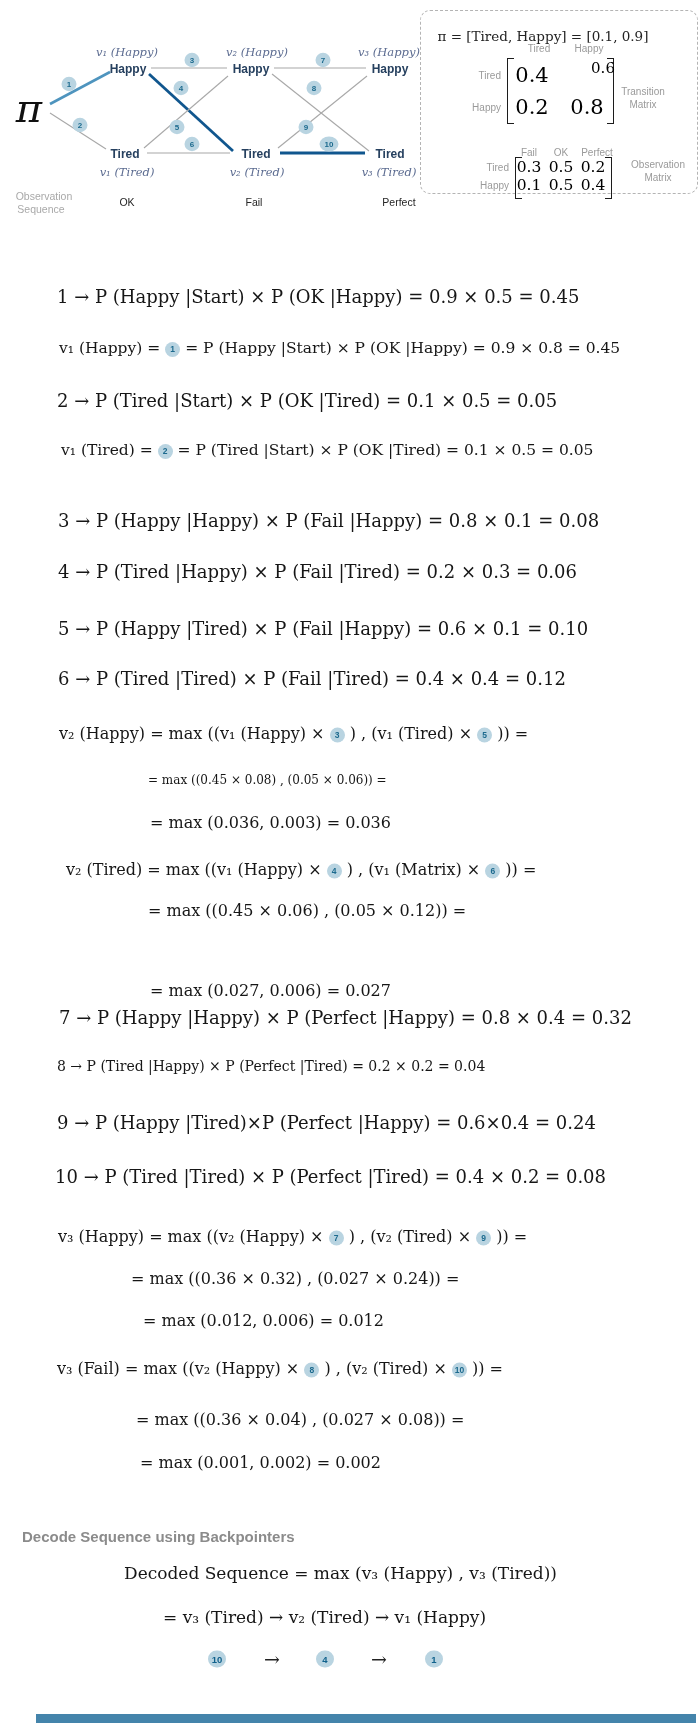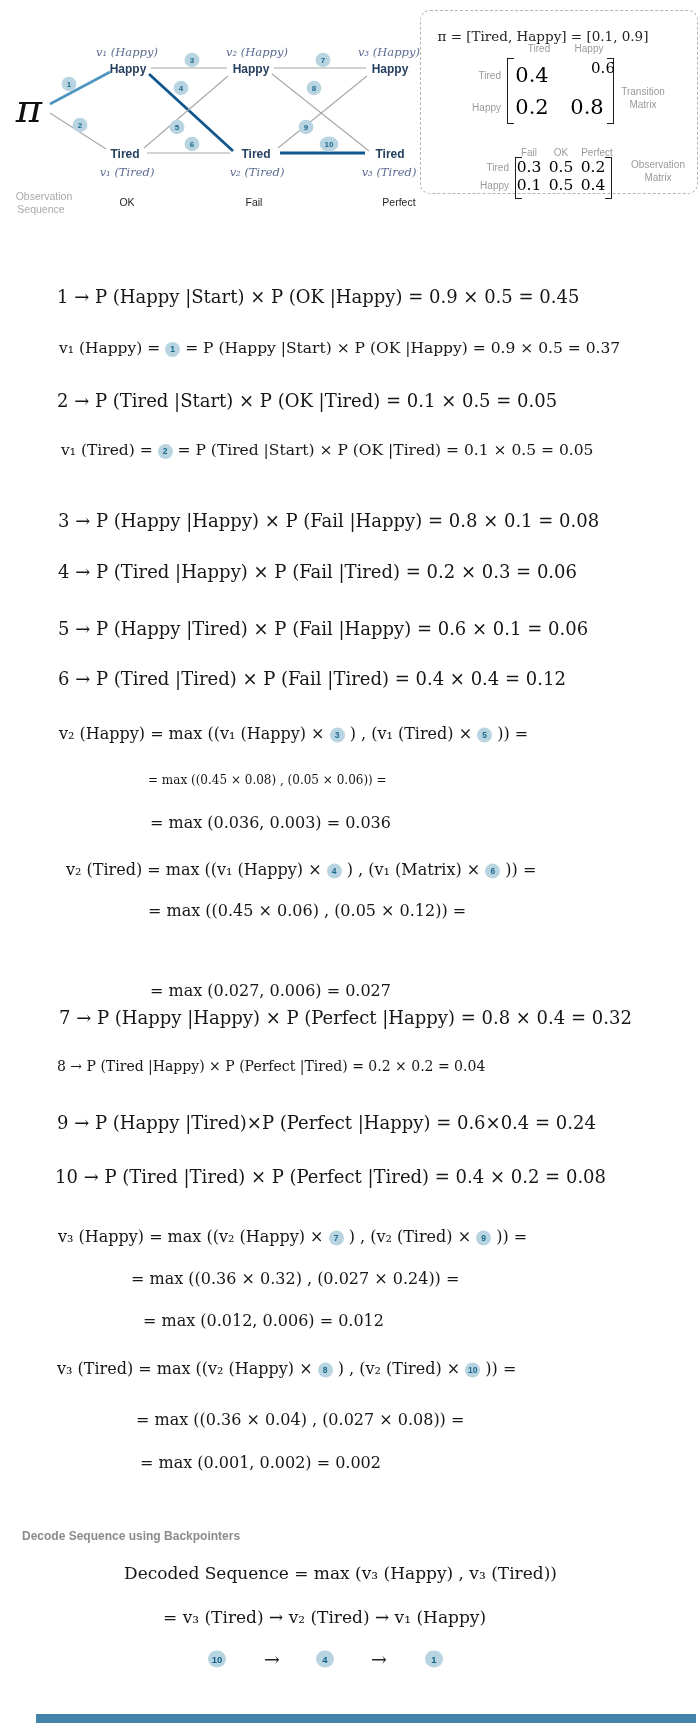--- a/index.html
+++ b/index.html
@@ -16,21 +16,21 @@
   .brk{position:absolute;width:7px;box-sizing:border-box;}
   .brk.l{border-left:1.6px solid #1c1c1c;border-top:1.6px solid #1c1c1c;border-bottom:1.6px solid #1c1c1c;}
   .brk.r{border-right:1.6px solid #1c1c1c;border-top:1.6px solid #1c1c1c;border-bottom:1.6px solid #1c1c1c;}
   
   .eq{position:absolute;transform:translateY(-50%);white-space:nowrap;
       font-family:"DejaVu Serif",serif;color:#161616;}
   .ibadge{display:inline-block;min-width:15px;height:15px;border-radius:9px;background:#b9d4e1;
           color:#1c6a8e;font-family:"Liberation Sans",sans-serif;font-size:8.5px;font-weight:bold;
           text-align:center;line-height:15px;vertical-align:1px;padding:0 1px;box-sizing:border-box;}
   .decode-header{position:absolute;left:22px;top:1536px;transform:translateY(-50%);
-                 font-size:12px;font-weight:bold;color:#8b8b8b;}
+                 font-size:15px;font-weight:bold;color:#8b8b8b;}
   .seq-badge{position:absolute;transform:translate(-50%,-50%);width:18px;height:17px;border-radius:9px;
              background:#b9d4e1;color:#10618c;font-size:9.5px;font-weight:bold;text-align:center;
              line-height:17px;font-family:"Liberation Sans",sans-serif;}
   .seq-arrow{position:absolute;transform:translate(-50%,-50%);font-family:"DejaVu Serif",serif;
              font-size:19px;color:#222;}
   .bottom-bar{position:absolute;left:36px;top:1714px;width:660px;height:9px;background:#4484ab;}
 </style>
 </head>
 <body>
 
@@ -141,41 +141,41 @@
     <span class="abs mval" style="left:172px;top:156px;font-size:15.5px;">0.2</span>
     <span class="abs mval" style="left:108px;top:174px;font-size:15.5px;">0.1</span>
     <span class="abs mval" style="left:140px;top:174px;font-size:15.5px;">0.5</span>
     <span class="abs mval" style="left:172px;top:174px;font-size:15.5px;">0.4</span>
     <span class="abs mgray" style="left:237px;top:153px;">Observation</span>
     <span class="abs mgray" style="left:237px;top:166px;">Matrix</span>
   </div>
 
   <div id="equations">
       <div class="eq" style="left: 57px; top: 296px; font-size: 18px;"><span>1 → P (Happy |Start) × P (OK |Happy) = 0.9 × 0.5 = 0.45</span></div>
-      <div class="eq" style="left: 59px; top: 348px; font-size: 15.5px;"><span>v₁ (Happy) = </span><span class="ibadge">1</span><span> = P (Happy |Start) × P (OK |Happy) = 0.9 × 0.5 = 0.37</span></div>
+      <div class="eq" style="left: 59px; top: 348px; font-size: 15.5px;"><span>v₁ (Happy) = </span><span class="ibadge">1</span><span> = P (Happy |Start) × P (OK |Happy) = 0.9 × 0.8 = 0.45</span></div>
       <div class="eq" style="left: 57px; top: 400px; font-size: 18px;"><span>2 → P (Tired |Start) × P (OK |Tired) = 0.1 × 0.5 = 0.05</span></div>
       <div class="eq" style="left: 61px; top: 450px; font-size: 15.5px;"><span>v₁ (Tired) = </span><span class="ibadge">2</span><span> = P (Tired |Start) × P (OK |Tired) = 0.1 × 0.5 = 0.05</span></div>
       <div class="eq" style="left: 58px; top: 520px; font-size: 18px;"><span>3 → P (Happy |Happy) × P (Fail |Happy) = 0.8 × 0.1 = 0.08</span></div>
       <div class="eq" style="left: 58px; top: 571px; font-size: 18px;"><span>4 → P (Tired |Happy) × P (Fail |Tired) = 0.2 × 0.3 = 0.06</span></div>
-      <div class="eq" style="left: 58px; top: 628px; font-size: 18px;"><span>5 → P (Happy |Tired) × P (Fail |Happy) = 0.6 × 0.1 = 0.06</span></div>
+      <div class="eq" style="left: 58px; top: 628px; font-size: 18px;"><span>5 → P (Happy |Tired) × P (Fail |Happy) = 0.6 × 0.1 = 0.10</span></div>
       <div class="eq" style="left: 58px; top: 678px; font-size: 18px;"><span>6 → P (Tired |Tired) × P (Fail |Tired) = 0.4 × 0.4 = 0.12</span></div>
       <div class="eq" style="left: 59px; top: 733px; font-size: 16px;"><span>v₂ (Happy) = max ((v₁ (Happy) × </span><span class="ibadge">3</span><span> ) , (v₁ (Tired) × </span><span class="ibadge">5</span><span> )) =</span></div>
       <div class="eq" style="left: 148px; top: 780px; font-size: 12px;"><span>= max ((0.45 × 0.08) , (0.05 × 0.06)) =</span></div>
       <div class="eq" style="left: 150px; top: 822px; font-size: 16px;"><span>= max (0.036, 0.003) = 0.036</span></div>
       <div class="eq" style="left: 66px; top: 869px; font-size: 16px;"><span>v₂ (Tired) = max ((v₁ (Happy) × </span><span class="ibadge">4</span><span> ) , (v₁ (Matrix) × </span><span class="ibadge">6</span><span> )) =</span></div>
       <div class="eq" style="left: 148px; top: 910px; font-size: 16px;"><span>= max ((0.45 × 0.06) , (0.05 × 0.12)) =</span></div>
       <div class="eq" style="left: 150px; top: 952px; font-size: 16px; margin-top: 38px;"><span>= max (0.027, 0.006) = 0.027</span></div>
       <div class="eq" style="left: 59px; top: 1017px; font-size: 18px;"><span>7 → P (Happy |Happy) × P (Perfect |Happy) = 0.8 × 0.4 = 0.32</span></div>
       <div class="eq" style="left: 57px; top: 1066px; font-size: 14px;"><span>8 → P (Tired |Happy) × P (Perfect |Tired) = 0.2 × 0.2 = 0.04</span></div>
       <div class="eq" style="left: 57px; top: 1122px; font-size: 18px;"><span>9 → P (Happy |Tired)×P (Perfect |Happy) = 0.6×0.4 = 0.24</span></div>
       <div class="eq" style="left: 55px; top: 1176px; font-size: 18px;"><span>10 → P (Tired |Tired) × P (Perfect |Tired) = 0.4 × 0.2 = 0.08</span></div>
       <div class="eq" style="left: 58px; top: 1236px; font-size: 16px;"><span>v₃ (Happy) = max ((v₂ (Happy) × </span><span class="ibadge">7</span><span> ) , (v₂ (Tired) × </span><span class="ibadge">9</span><span> )) =</span></div>
       <div class="eq" style="left: 131px; top: 1278px; font-size: 16px;"><span>= max ((0.36 × 0.32) , (0.027 × 0.24)) =</span></div>
       <div class="eq" style="left: 143px; top: 1320px; font-size: 16px;"><span>= max (0.012, 0.006) = 0.012</span></div>
-      <div class="eq" style="left: 57px; top: 1368px; font-size: 16px;"><span>v₃ (Tired) = max ((v₂ (Happy) × </span><span class="ibadge">8</span><span> ) , (v₂ (Tired) × </span><span class="ibadge">10</span><span> )) =</span></div>
+      <div class="eq" style="left: 57px; top: 1368px; font-size: 16px;"><span>v₃ (Fail) = max ((v₂ (Happy) × </span><span class="ibadge">8</span><span> ) , (v₂ (Tired) × </span><span class="ibadge">10</span><span> )) =</span></div>
       <div class="eq" style="left: 136px; top: 1419px; font-size: 16px;"><span>= max ((0.36 × 0.04) , (0.027 × 0.08)) =</span></div>
       <div class="eq" style="left: 140px; top: 1462px; font-size: 16px;"><span>= max (0.001, 0.002) = 0.002</span></div>
       <div class="eq" style="left: 124px; top: 1573px; font-size: 17px;"><span>Decoded Sequence = max (v₃ (Happy) , v₃ (Tired))</span></div>
       <div class="eq" style="left: 163px; top: 1617px; font-size: 17px;"><span>= v₃ (Tired) → v₂ (Tired) → v₁ (Happy)</span></div>
     </div>
 
   <div class="decode-header">Decode Sequence using Backpointers</div>
   <div id="decode-badges">
       <span class="seq-badge" style="left: 217px; top: 1659px;">10</span>
       <span class="seq-arrow" style="left: 272px; top: 1659px;">→</span>

